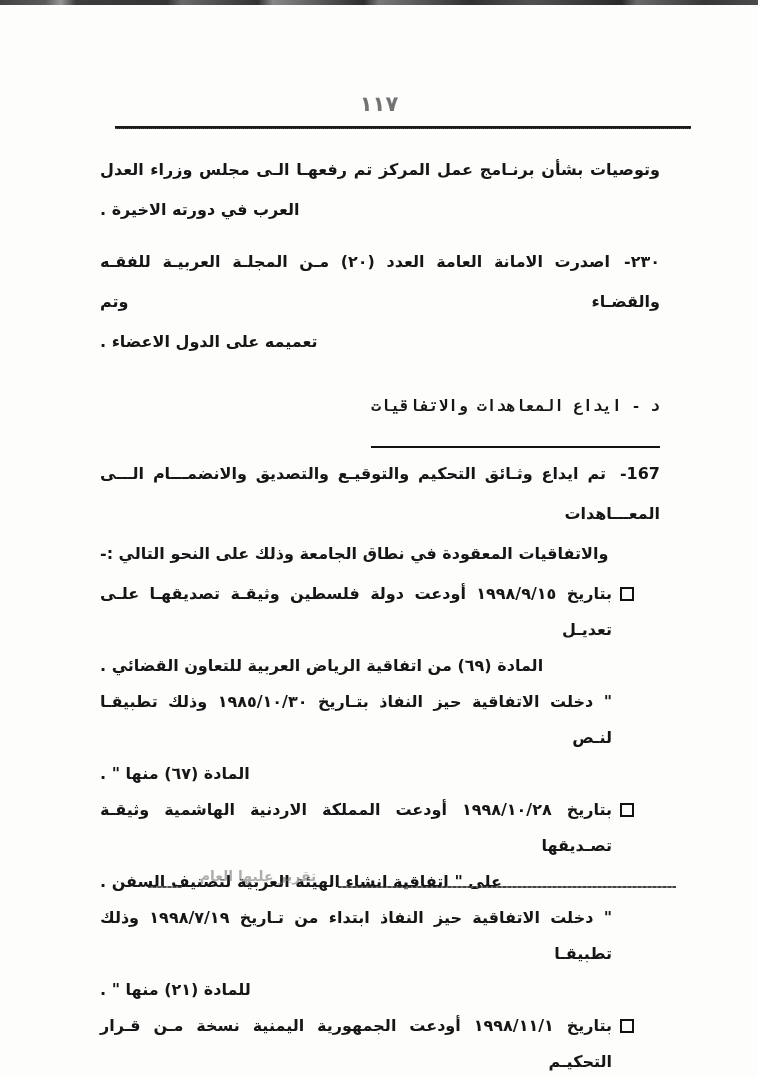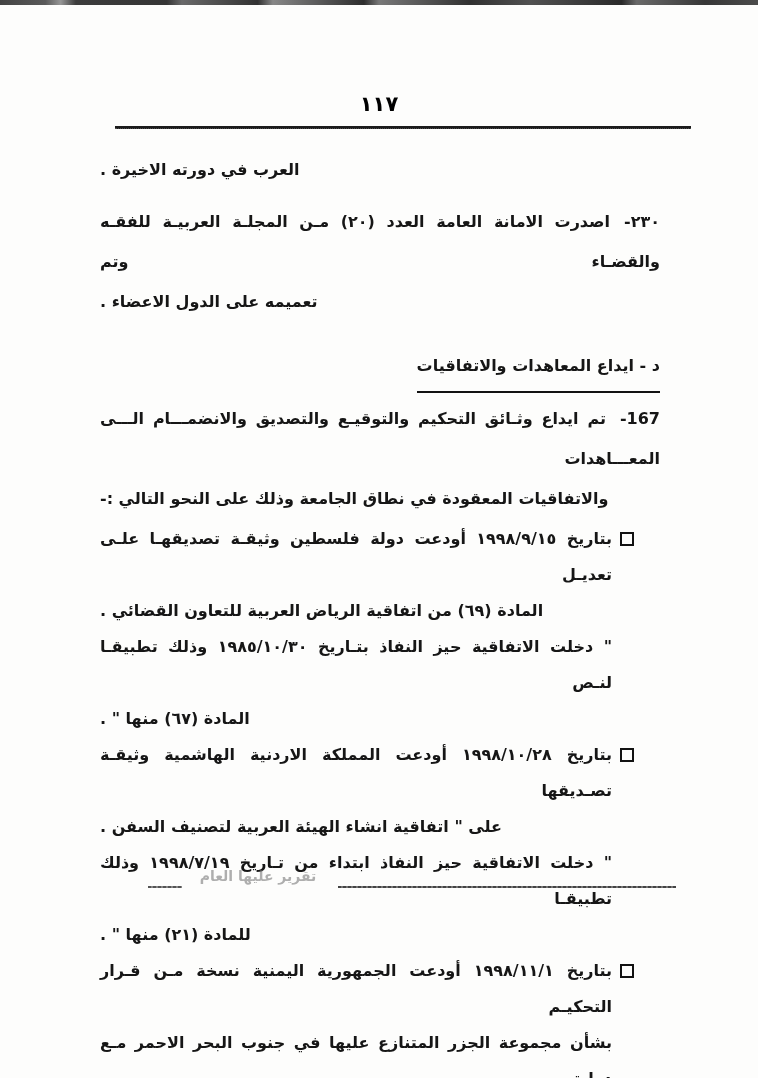--- a/index.html
+++ b/index.html
@@ -17,40 +17,40 @@
     position:absolute;top:0;left:0;width:758px;height:5px;
     background:linear-gradient(90deg,
       #2a2a2a 0%,#444 6%,#888 8%,#222 10%,#1a1a1a 22%,#555 24%,
       #161616 34%,#777 36%,#111 48%,#666 50%,#151515 62%,#3a3a3a 70%,
       #0d0d0d 82%,#555 84%,#1c1c1c 93%,#333 100%);
     opacity:.88;
   }
   .pagenum{
     position:absolute;top:92px;left:0;right:0;
     text-align:center;font-size:21px;font-weight:bold;
-    letter-spacing:3px;color:#000000;direction:rtl;
+    letter-spacing:3px;color:#737373;direction:rtl;
   }
   .hrule{
     position:absolute;top:126px;left:115px;width:576px;height:2px;
     background:#1b1b1b;
     border-bottom:1px dotted #4a4a4a;
   }
   .content{
     position:absolute;top:150px;right:98px;width:560px;
     font-size:16px;font-weight:bold;color:#161616;
   }
   .line{line-height:40px;text-align:left;white-space:normal;}
   .j{text-align:justify;text-align-last:justify;}
   .cont{padding-right:48px;}
   .para{margin:0;}
   .spaced{margin-top:12px;}
   .marker{margin-left:14px;}
   .heading{margin-top:24px;line-height:40px;text-align:right;}
   .heading .hd{
-    display:inline-block;border-bottom:2px solid #121212;padding-bottom:5px;
+    display:inline-block;border-bottom:2px solid #121212;padding-bottom:19px;font-family:Liberation Mono, monospace;
   }
   .bullets{margin-top:2px;}
   .bullet{position:relative;margin-left:0;margin-right:48px;}
   .bullet .line{line-height:36px;}
   .sq{
     position:absolute;right:-22px;top:11px;width:10px;height:10px;
     border:2px solid #121212;background:transparent;display:inline-block;
   }
   
   .f-short{
@@ -74,20 +74,21 @@
 <body>
 
 <div class="topedge"></div>
 
 <div class="pagenum">١١٧</div>
 <div class="hrule"></div>
 
 <div class="content">
 
   <div class="para">
+    <div class="line j">وتوصيات بشأن برنـامج عمل المركز تم رفعهـا الـى مجلس وزراء العدل</div>
     <div class="line">العرب في دورته الاخيرة .</div>
   </div>
 
   <div class="para spaced">
     <div class="line j"><span class="marker">٢٣٠-</span><span>اصدرت الامانة العامة العدد (٢٠) مـن المجلـة العربيـة للفقـه والقضـاء وتم</span></div>
     <div class="line cont">تعميمه على الدول الاعضاء .</div>
   </div>
 
   <div class="heading">
     <span class="hd">د - ايداع المعاهدات والاتفاقيات</span>

